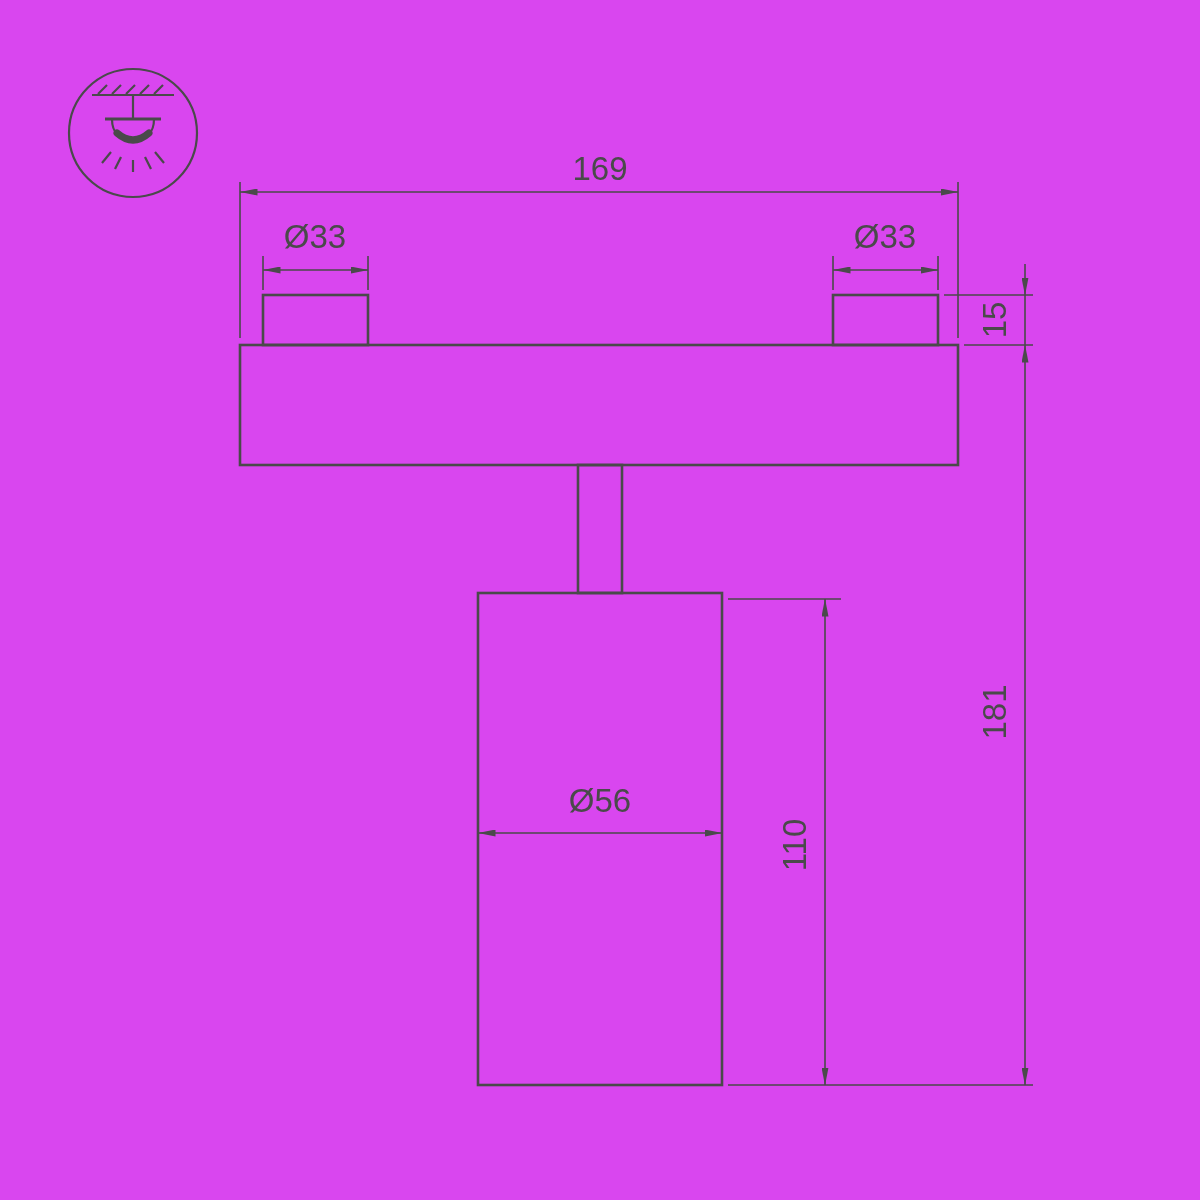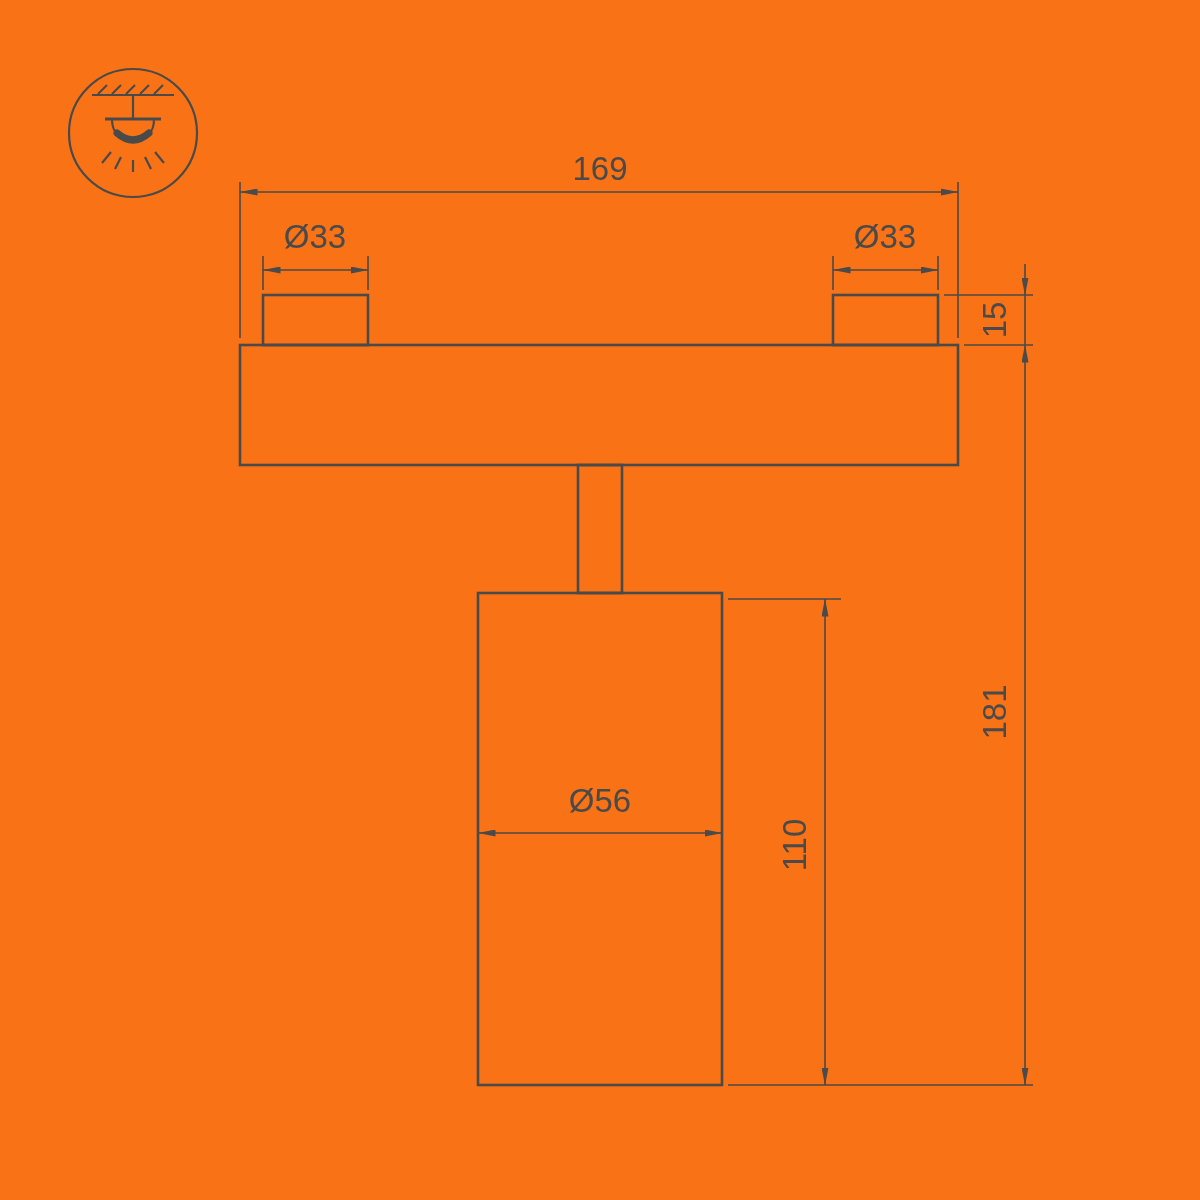--- a/index.html
+++ b/index.html
@@ -4,21 +4,21 @@
 <style>
   html, body {
     margin: 0;
     padding: 0;
     background: #ffffff;
   }
   .canvas {
     position: relative;
     width: 1200px;
     height: 1200px;
-    background: #f97316;
+    background: #d946ef;
     font-family: "Liberation Sans", sans-serif;
     overflow: hidden;
   }
   svg { display: block; }
   .outline {
     fill: none;
     stroke: #4a4a4a;
     stroke-width: 2.6;
     stroke-linejoin: miter;
   }

